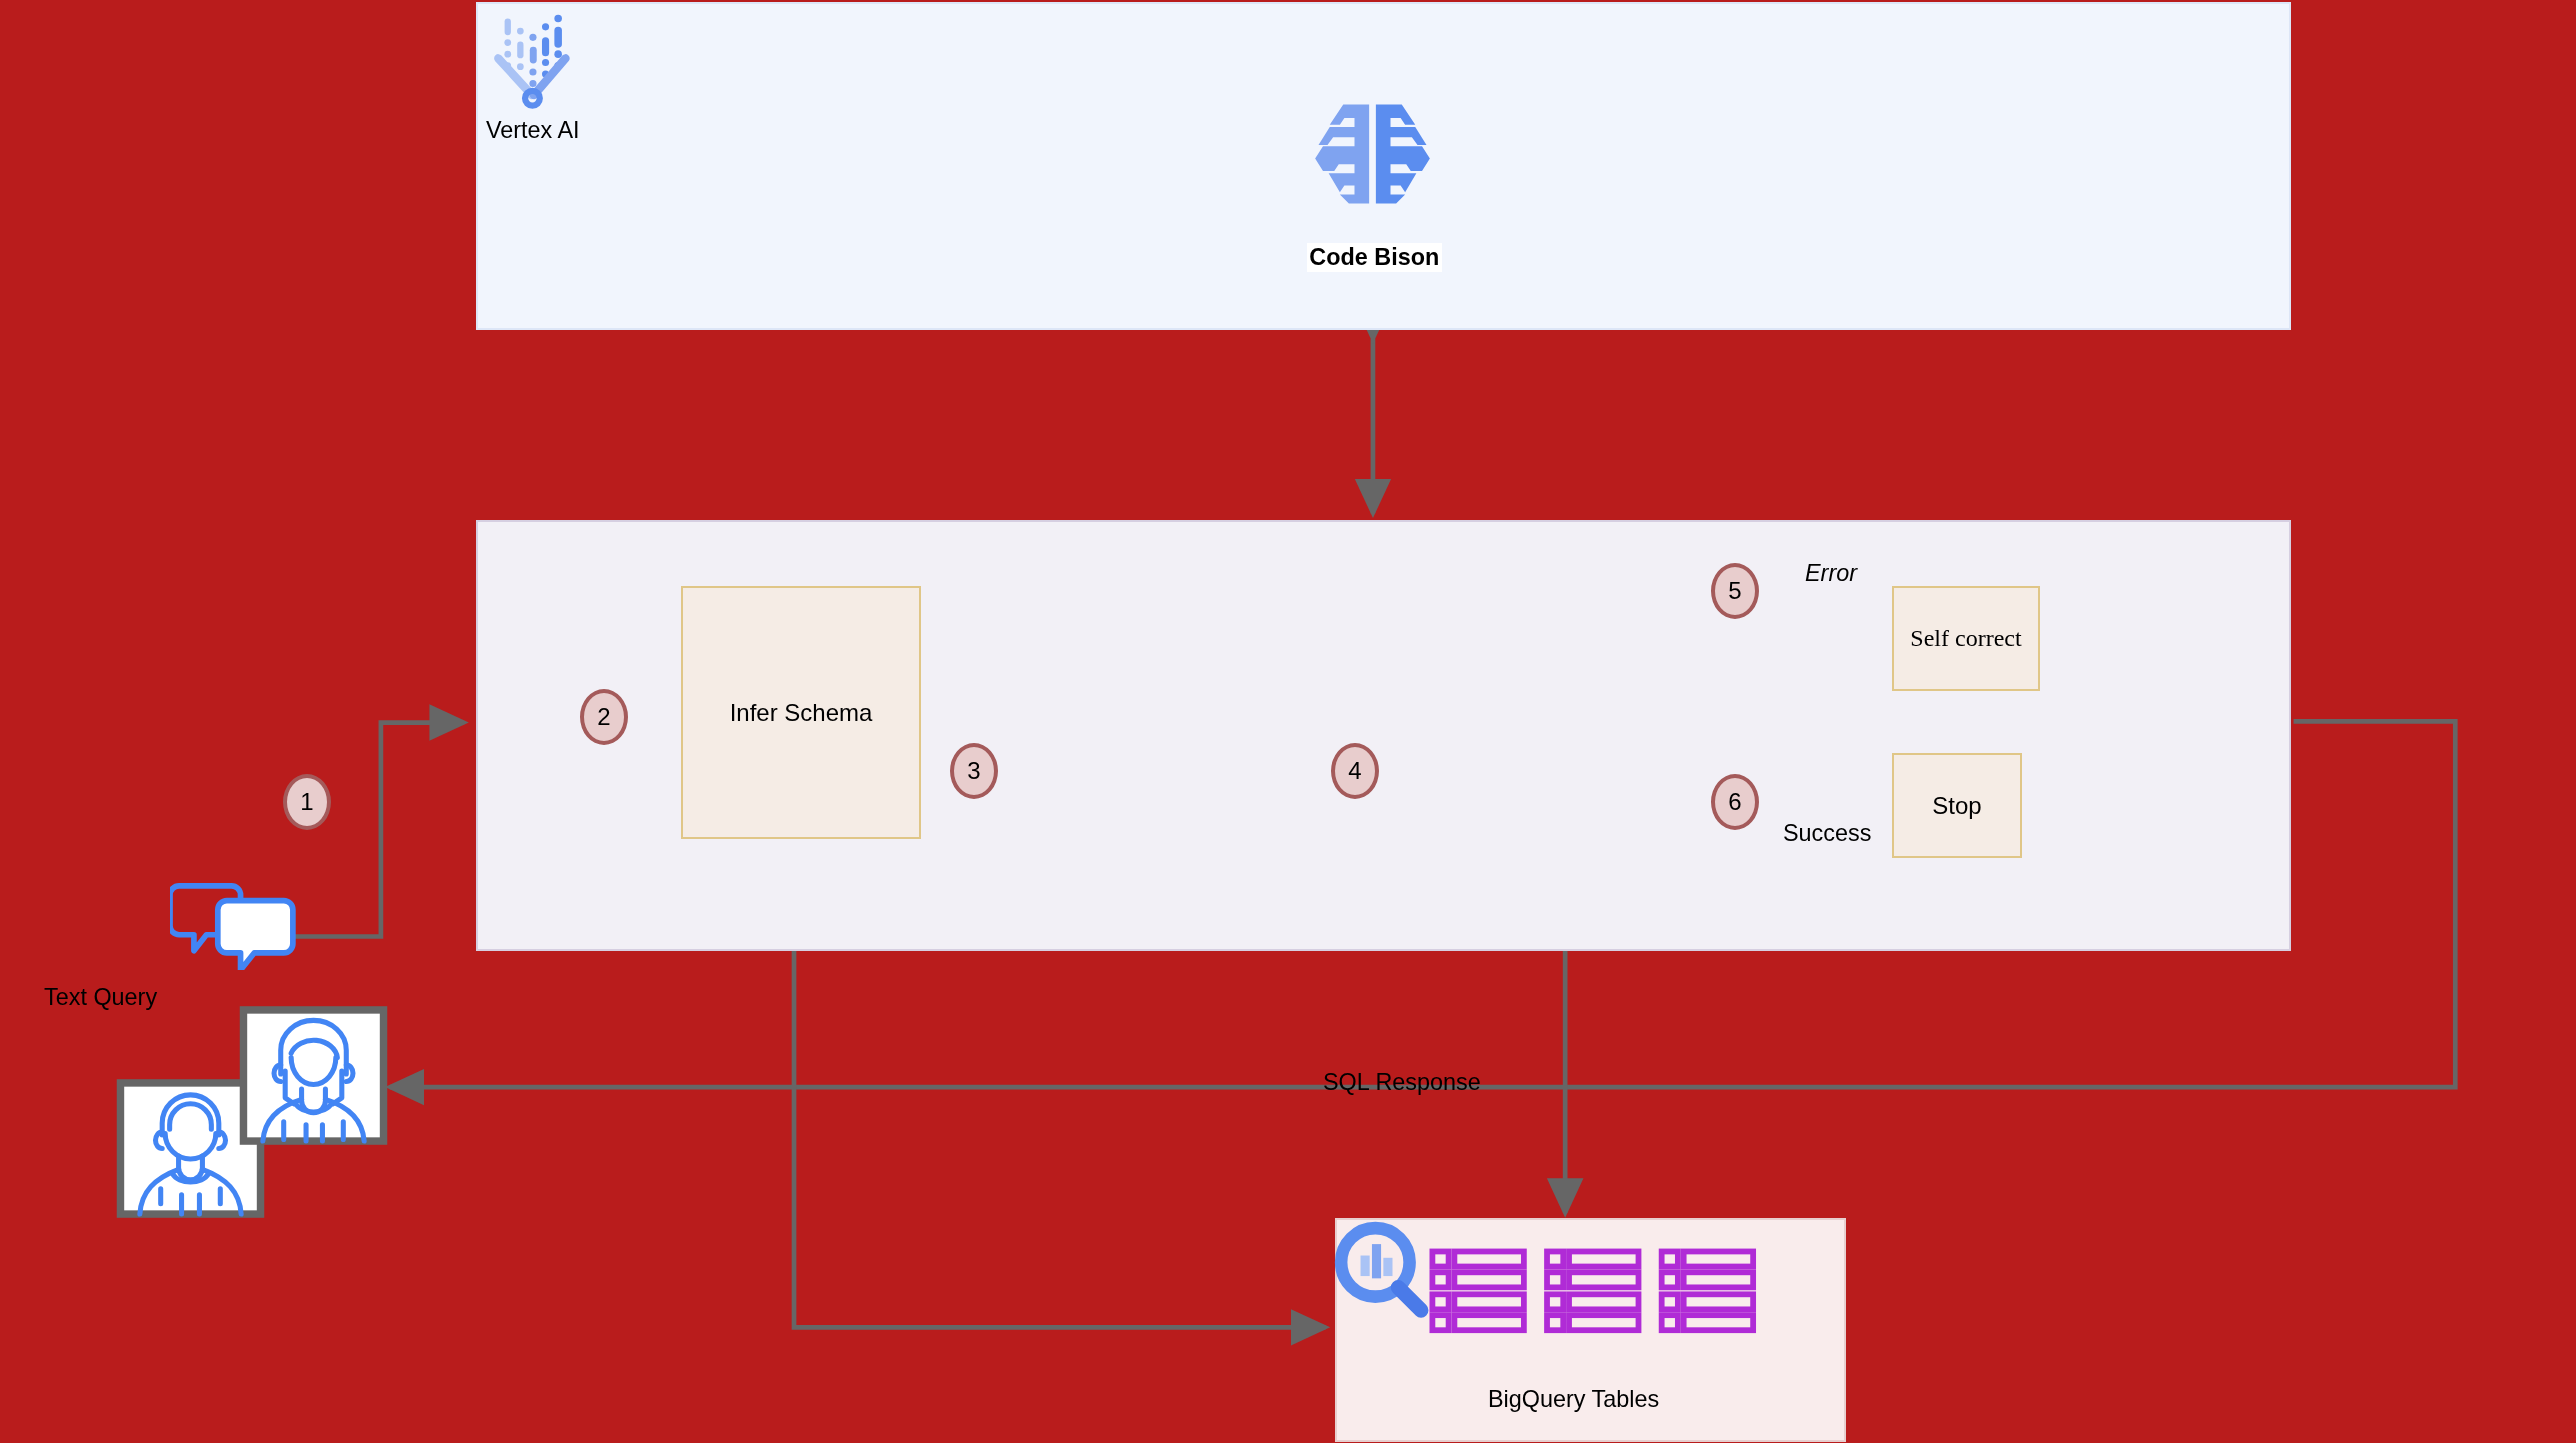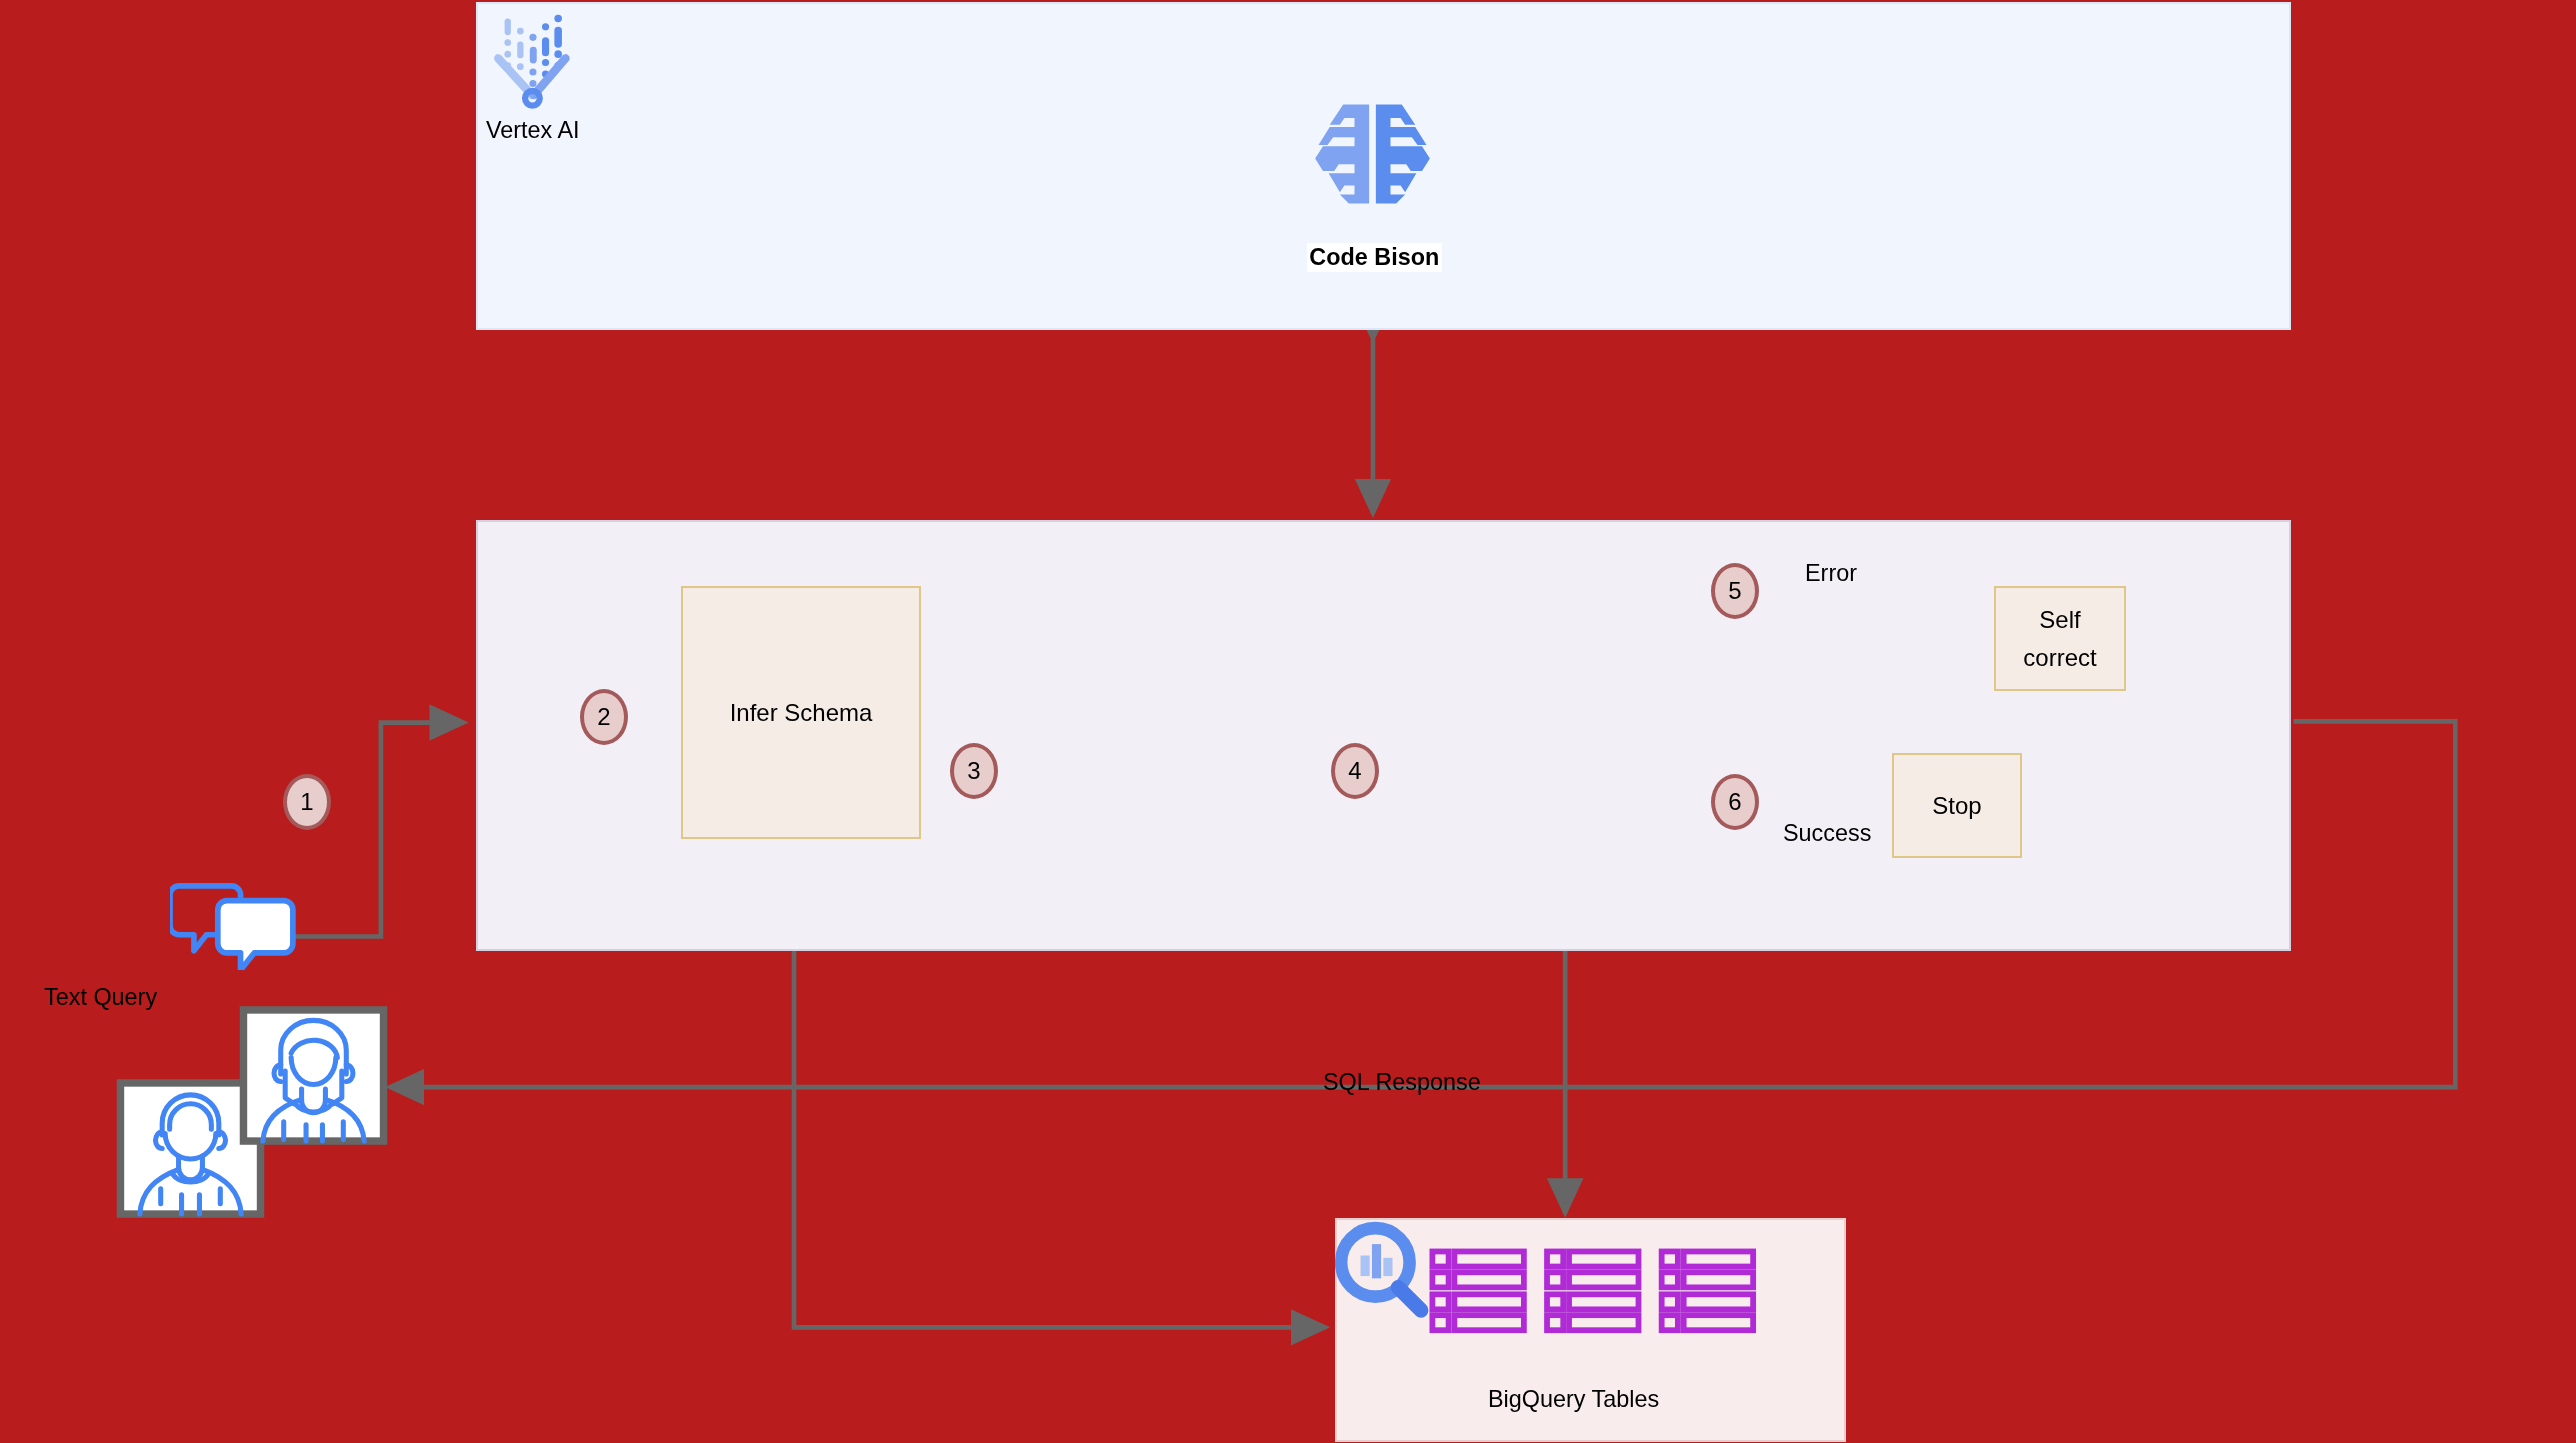--- a/index.html
+++ b/index.html
@@ -102,25 +102,25 @@
     </svg>
   </div>
   <div class="lbl-box" style="left:1307px;top:243px;">Code Bison</div>
 
   <div class="panel" id="pipeline-panel"></div>
 
   <div class="step-box" style="left:681px;top:586px;width:240px;height:253px;">Infer Schema</div>
 
 
 
-  <div class="step-box" style="left:1994px;top:586px;width:132px;height:105px;">Self correct</div>
+  <div class="step-box" style="left:1892px;top:586px;width:148px;height:105px;font-family:Liberation Serif, serif;">Self correct</div>
 
   <div class="step-box" style="left:1892px;top:753px;width:130px;height:105px;">Stop</div>
 
-  <div class="lbl" style="left:1805px;top:560px;">Error</div>
+  <div class="lbl" style="left:1805px;top:560px;font-style:italic;">Error</div>
   <div class="lbl" style="left:1783px;top:820px;">Success</div>
 
   <div class="circ" style="left:283px;top:774px;">1</div>
   <div class="circ" style="left:580px;top:689px;">2</div>
   <div class="circ" style="left:950px;top:743px;">3</div>
   <div class="circ" style="left:1331px;top:743px;">4</div>
   <div class="circ" style="left:1711px;top:563px;">5</div>
   <div class="circ" style="left:1711px;top:774px;">6</div>
 
   <div class="ic" style="left:170px;top:879px;width:132px;height:91px;">

